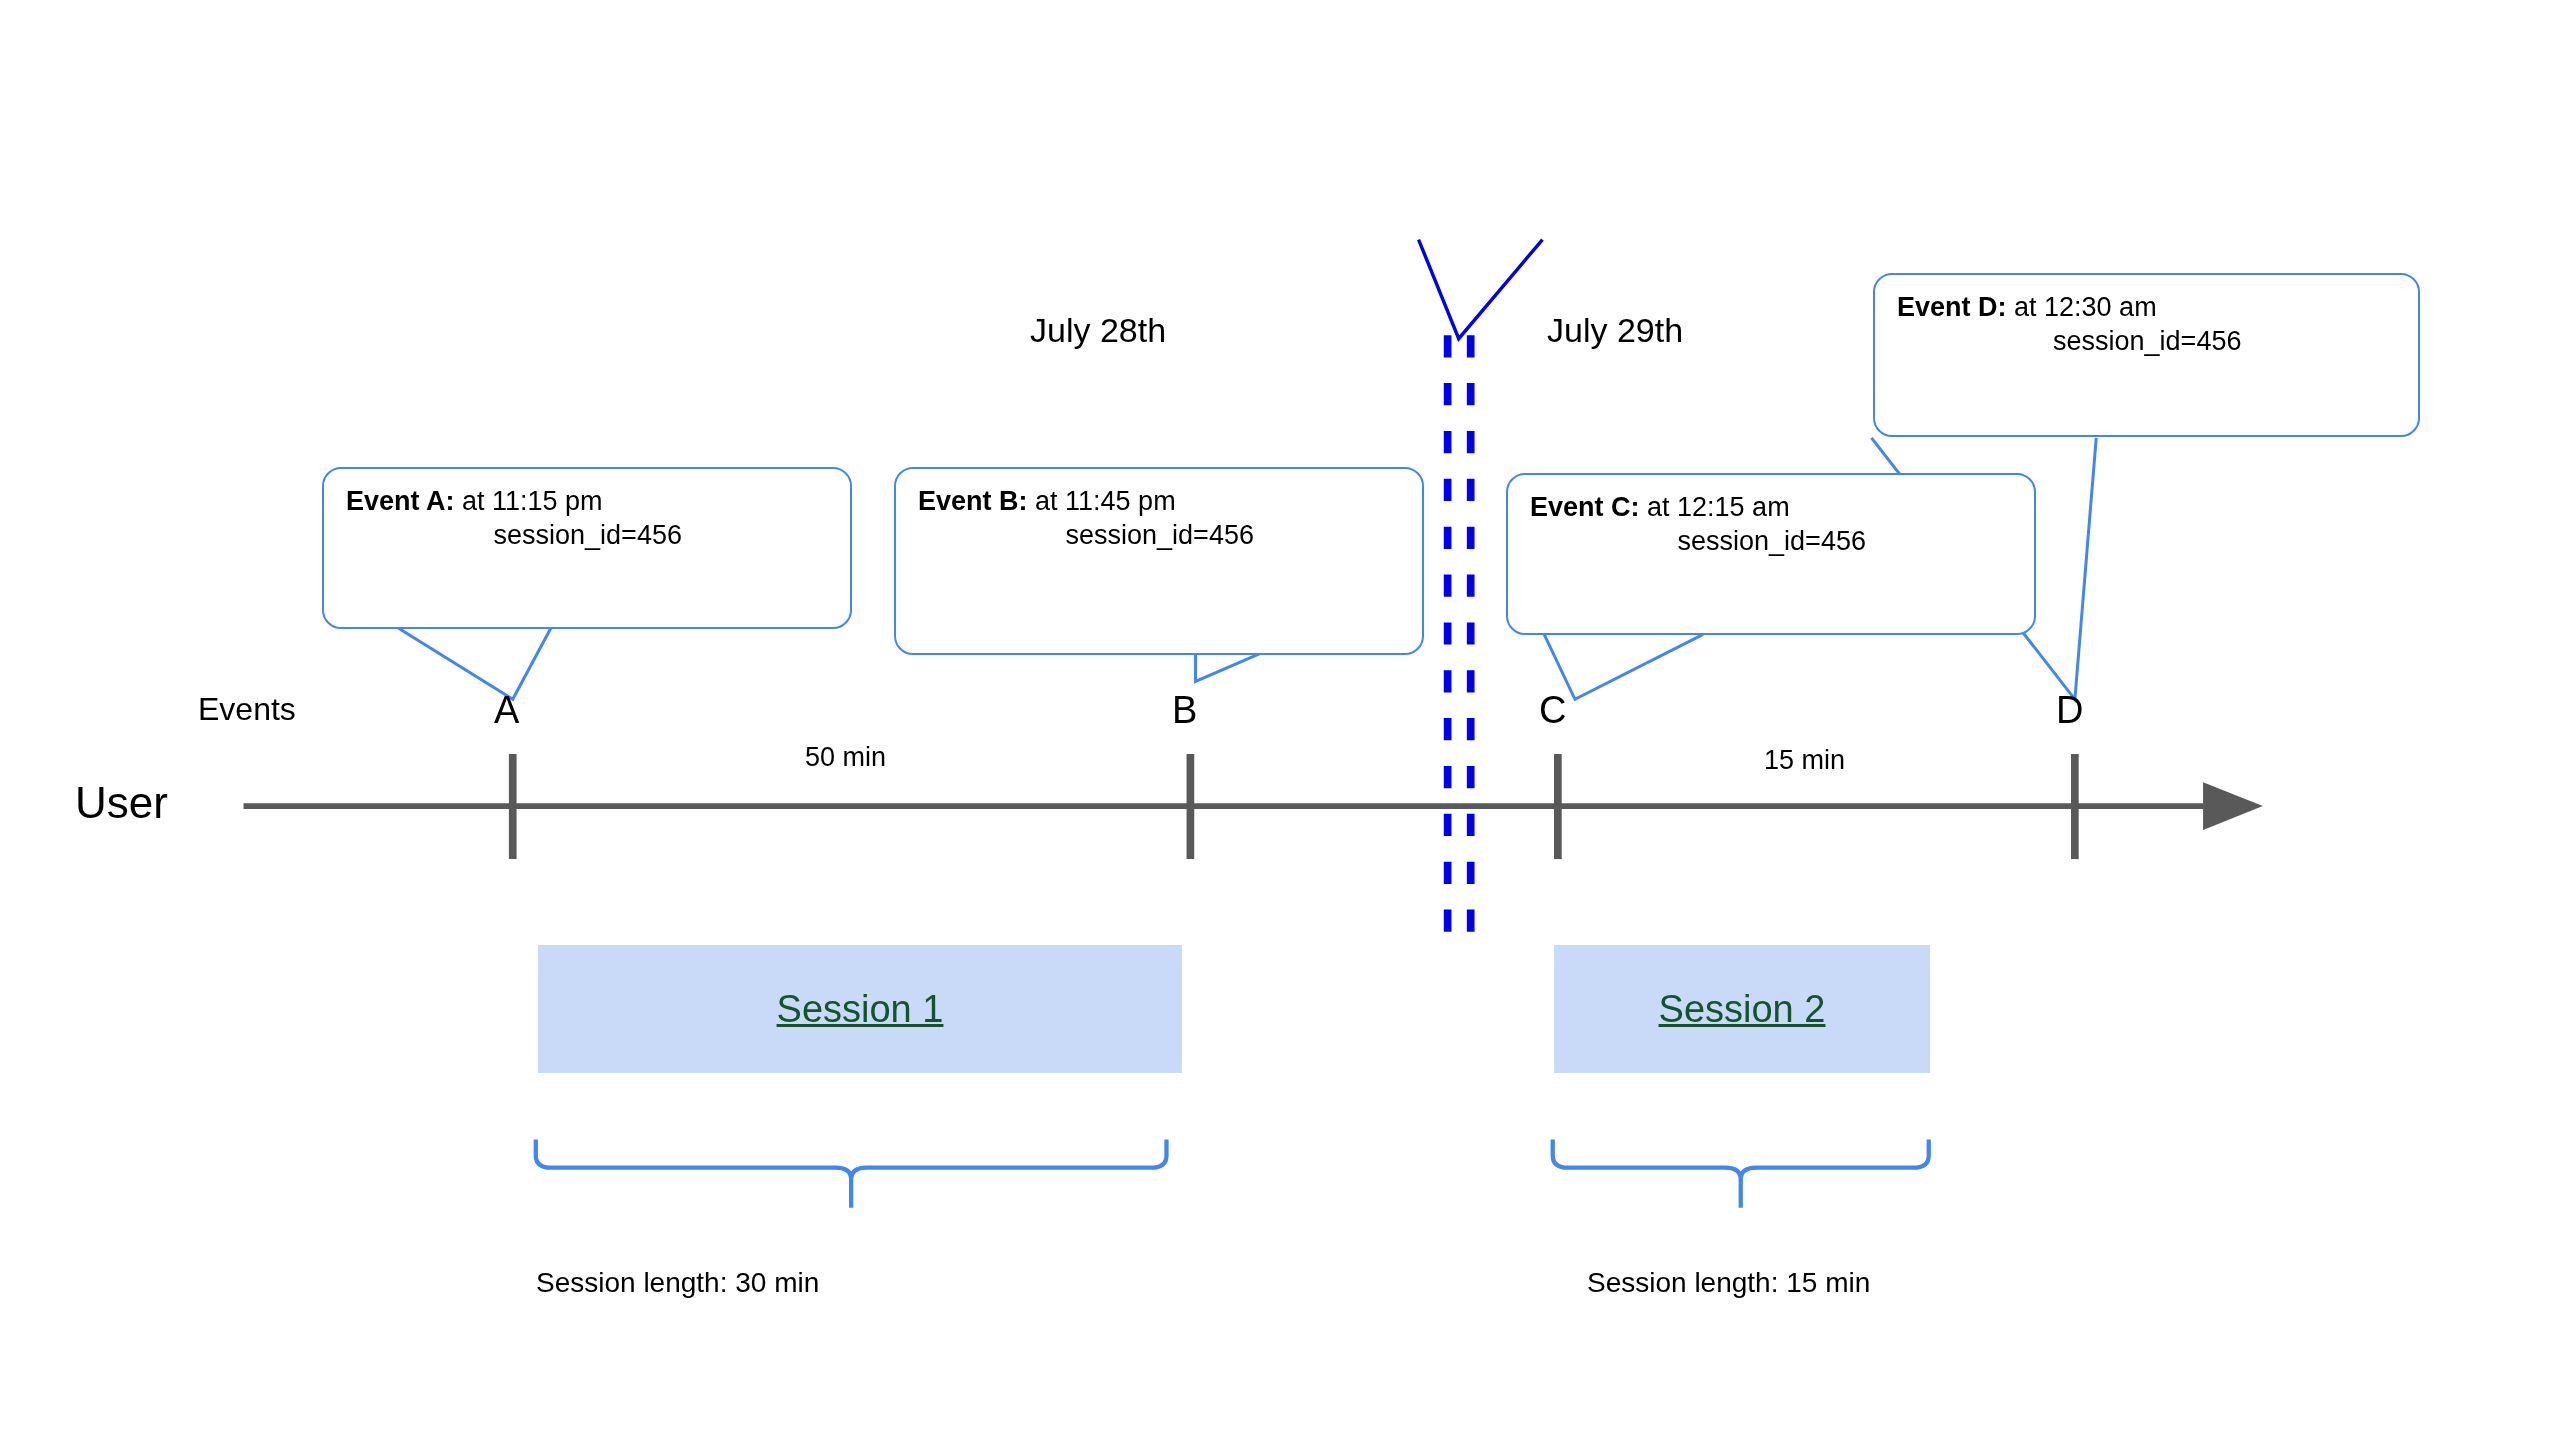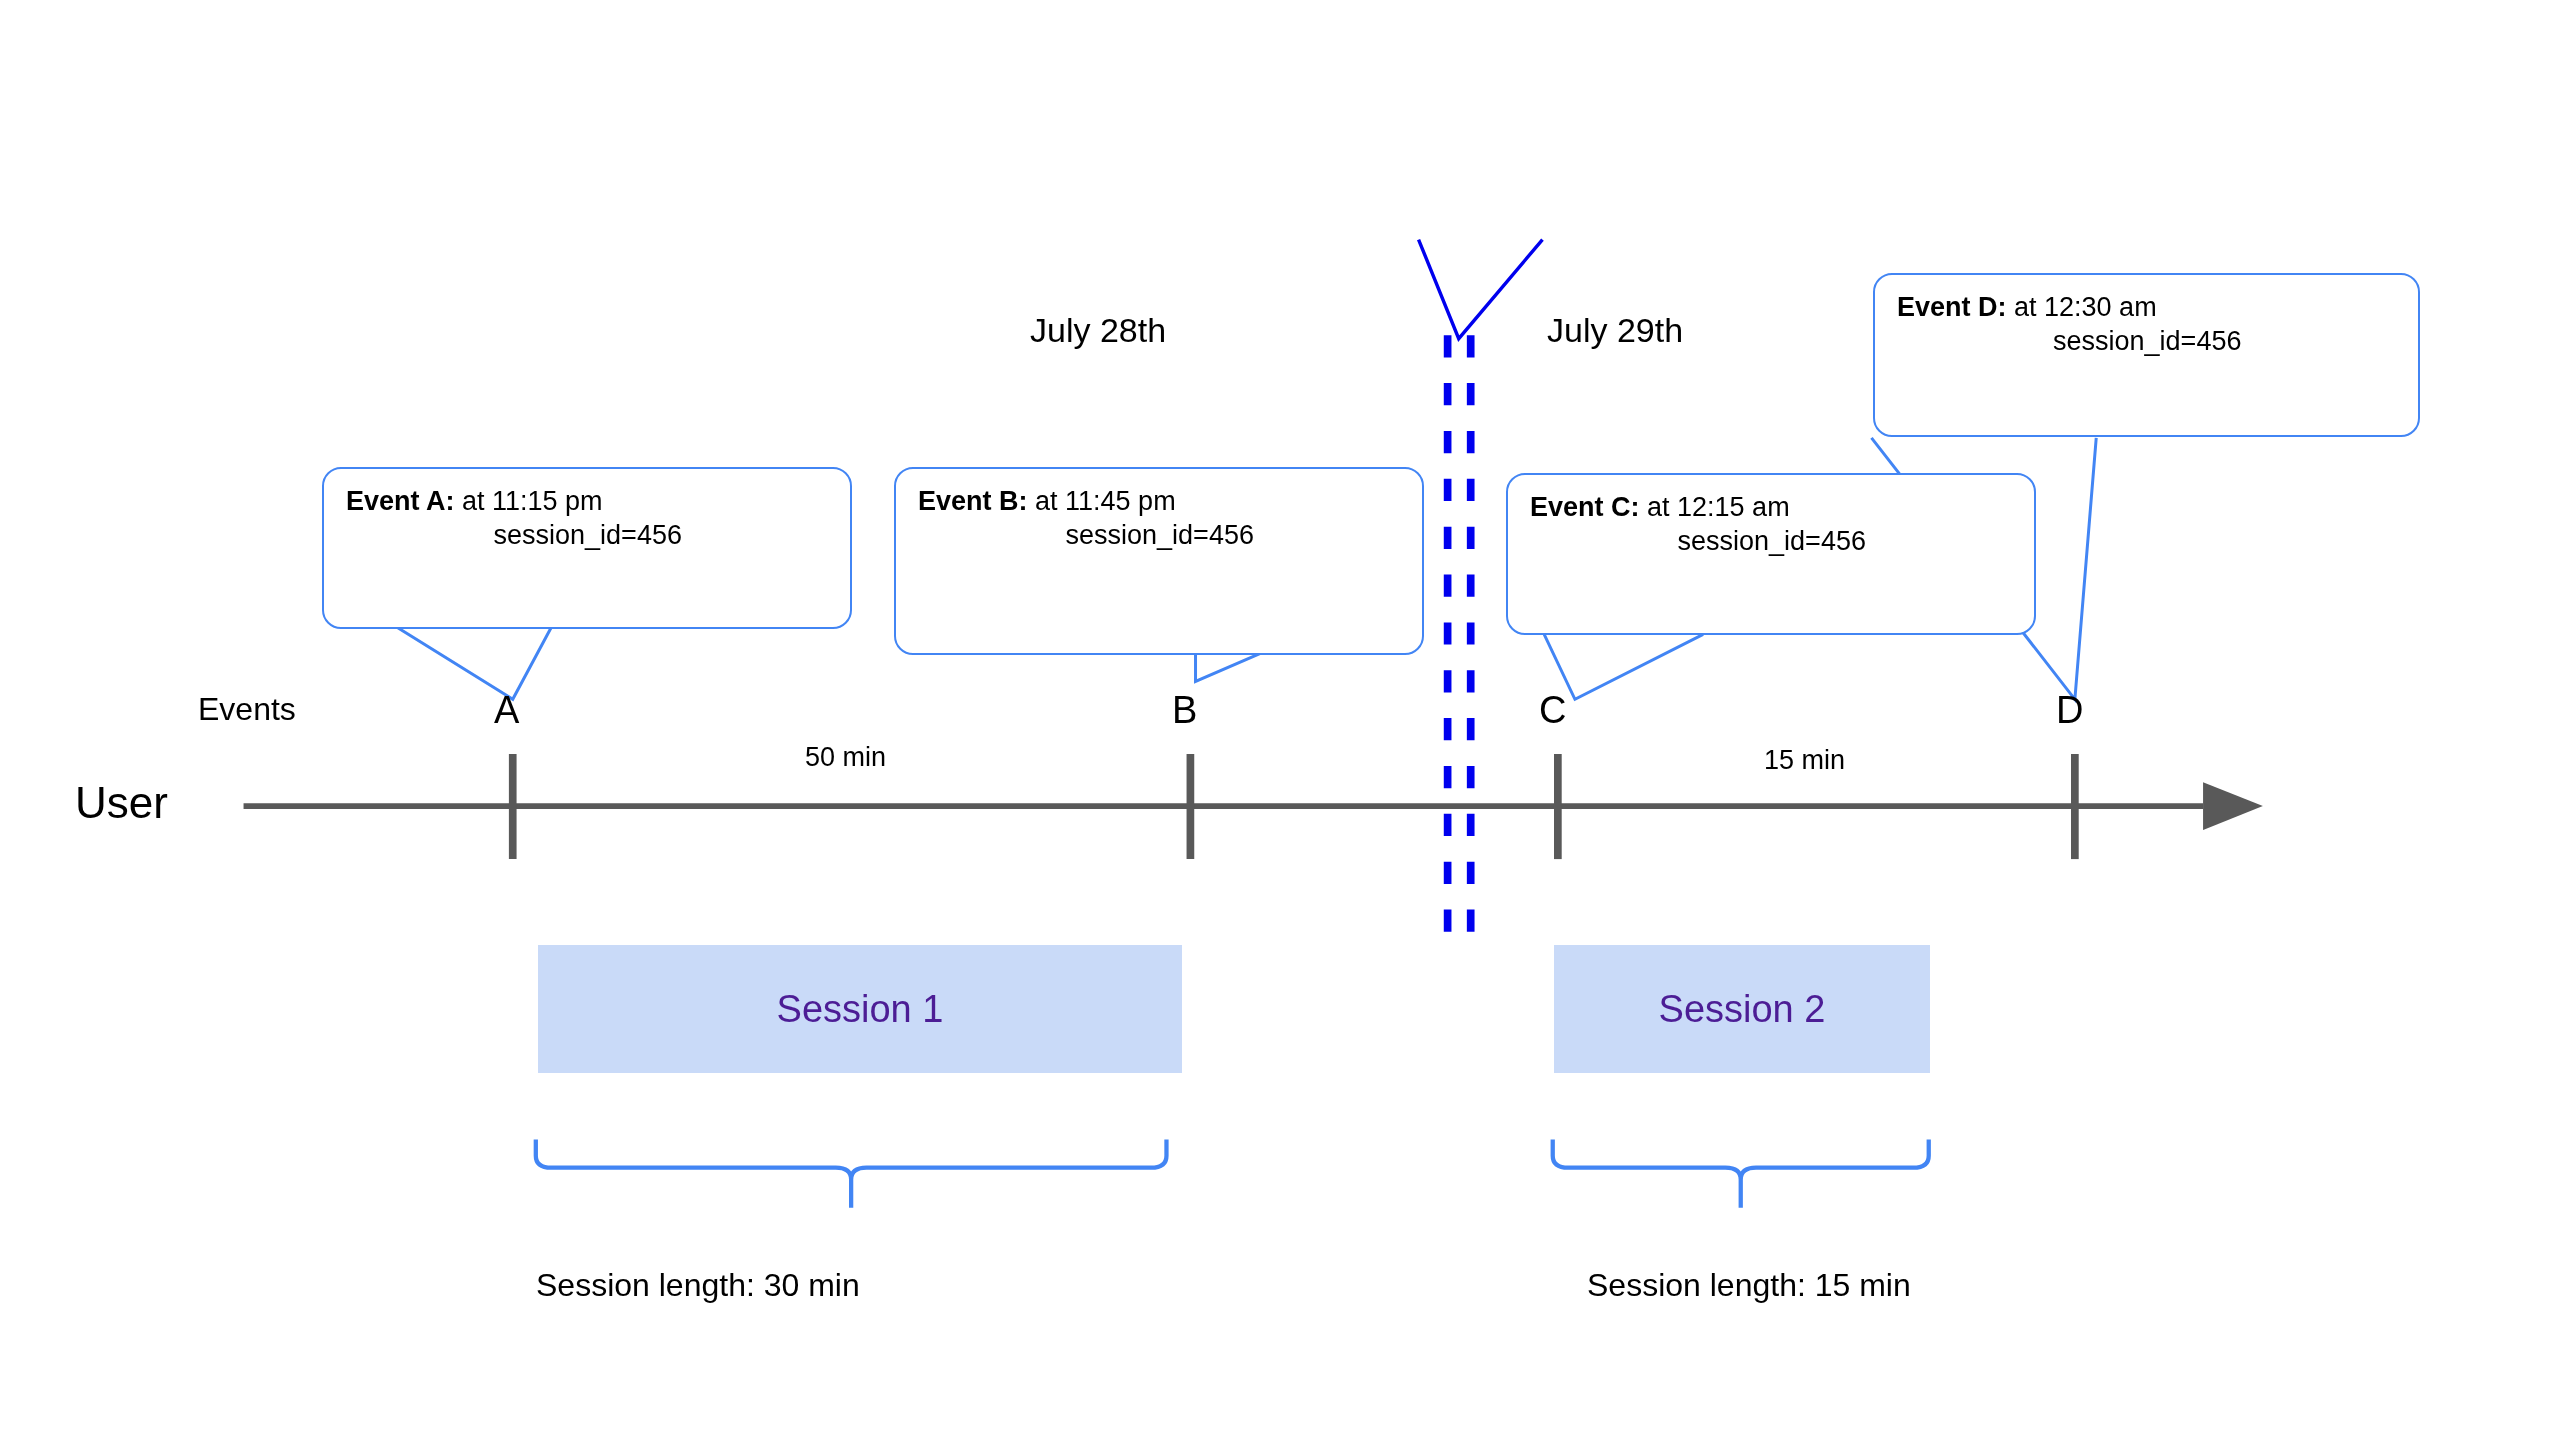--- a/index.html
+++ b/index.html
@@ -54,31 +54,32 @@
   .lbl {
     position: absolute;
     color: #000000;
     white-space: nowrap;
   }
   .lbl.user       { font-size: 44px; }
   .lbl.events     { font-size: 32px; }
   .lbl.date       { font-size: 34px; }
   .lbl.marker     { font-size: 38px; }
   .lbl.duration   { font-size: 27px; }
-  .lbl.sesslen    { font-size: 32px; }
+  .lbl.sesslen    { font-size: 28px; }
 
   
   .session-box {
     position: absolute;
     background: #c9daf8;
     display: flex;
     align-items: center;
     justify-content: center;
     font-size: 38px;
-    color: #4c1d95;
+    color: #14532d;
+    text-decoration: underline;
   }
 </style>
 </head>
 <body>
 
 <div id="stage">
 
   <svg id="svg-layer" viewBox="0 0 2984 1702" xmlns="http://www.w3.org/2000/svg">
 
     <defs>

